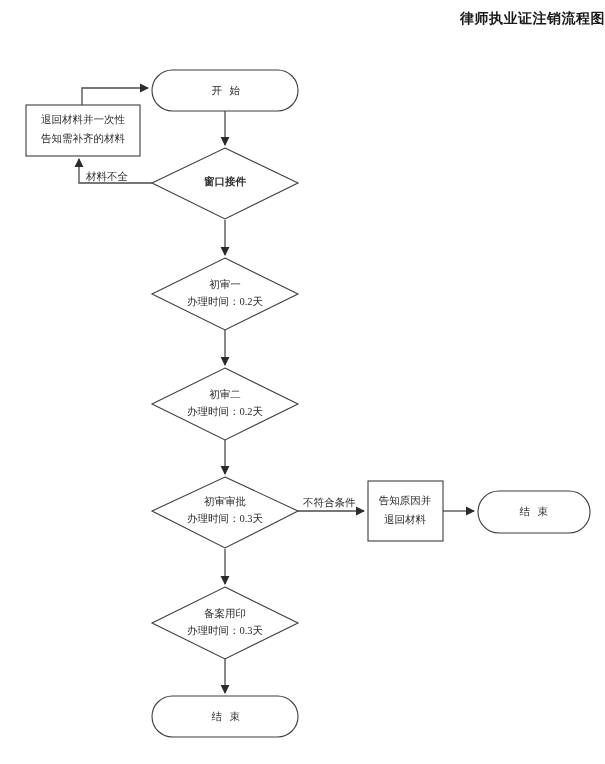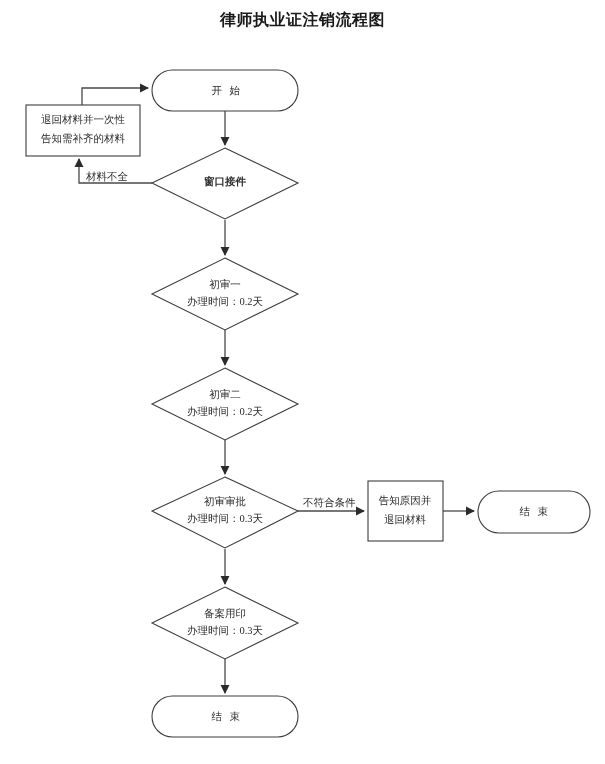--- a/index.html
+++ b/index.html
@@ -17,22 +17,22 @@
     position: relative;
     width: 605px;
     height: 764px;
     background: #ffffff;
   }
   .diagram-title {
     position: absolute;
     top: 10px;
     left: 0;
     width: 605px;
-    text-align: center;
-    font-size: 16px;
+    text-align: right;
+    font-size: 14px;
     font-weight: bold;
     color: #1a1a1a;
     letter-spacing: 0.5px;
     font-family: Liberation Mono, monospace;
   }
   svg.flow {
     position: absolute;
     top: 0;
     left: 0;
     width: 605px;

